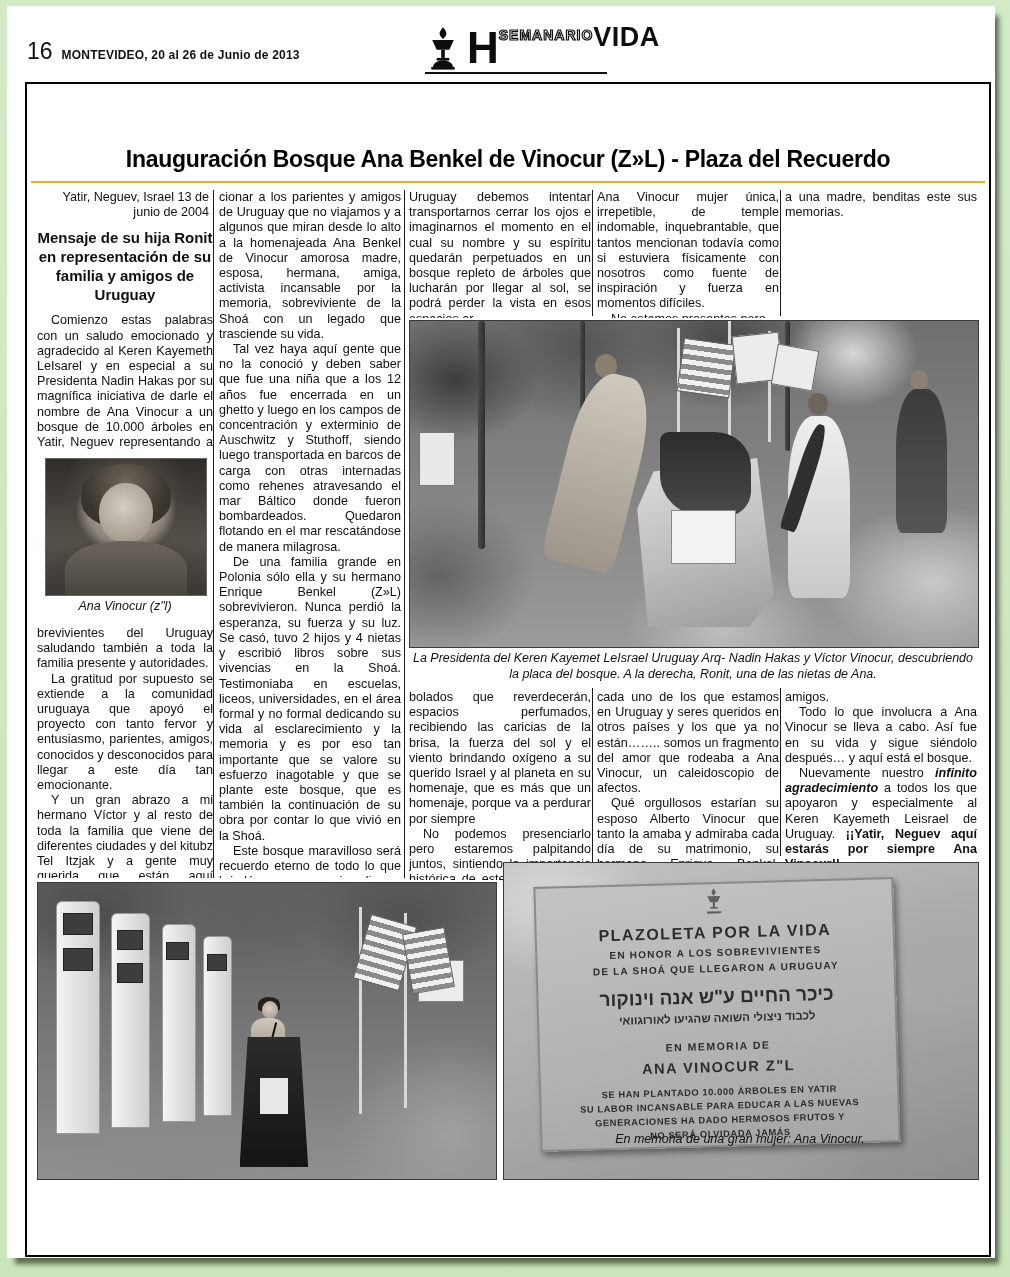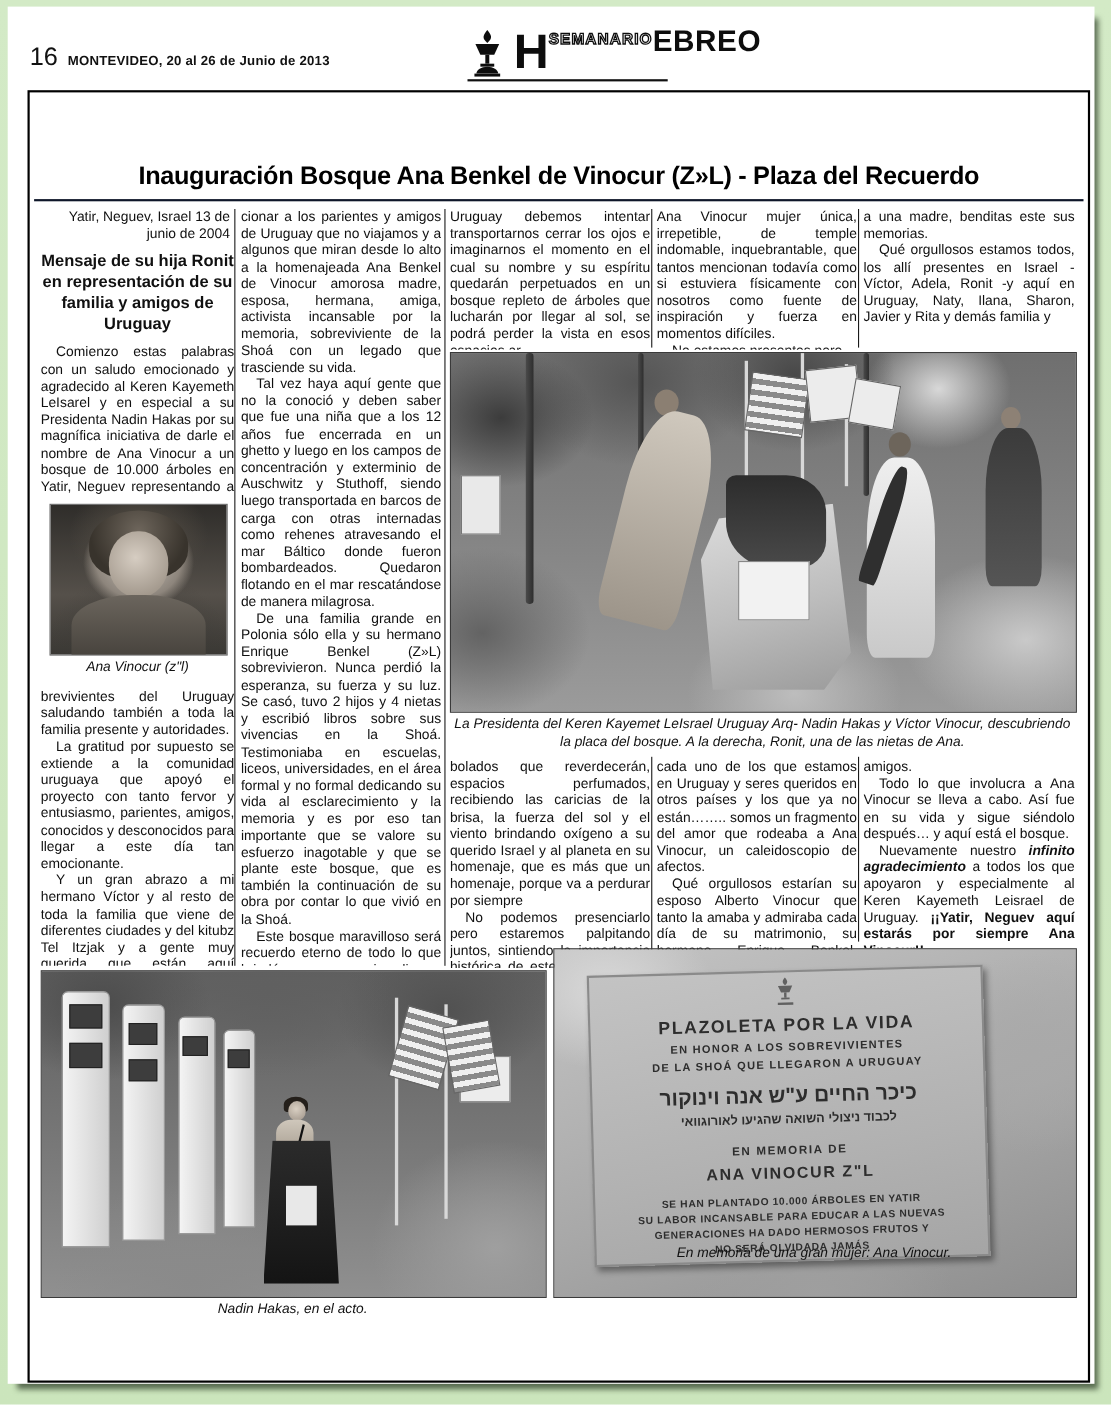--- a/index.html
+++ b/index.html
@@ -33,21 +33,21 @@
   .banner{
     position:absolute;left:30px;top:0px;right:-2px;height:52px;
     background:#c7c7c7;border:2px solid #000;
     display:flex;align-items:center;justify-content:flex-end;
     padding-right:42px;box-sizing:border-box;
   }
   .banner span{font-family:"Liberation Serif",serif;font-weight:bold;font-size:40px;color:#111;}
   .headline{
     position:absolute;left:4px;top:62px;width:954px;
     text-align:center;font-size:23px;font-weight:bold;color:#000;
-    padding-bottom:8px;border-bottom:2px solid #0f172a;margin:0;letter-spacing:-.3px;
+    padding-bottom:8px;border-bottom:2px solid #eab308;margin:0;letter-spacing:-.3px;
   }
   
   .col{position:absolute;font-size:12.6px;line-height:15.2px;color:#101010;
        text-align:justify;overflow:hidden;}
   .col p{margin:0;text-indent:14px;}
   .col p.noindent{text-indent:0;}
   .dateline{text-align:right;text-indent:0!important;padding-right:4px;margin-bottom:8px!important;}
   .subhead{font-size:15px;font-weight:bold;text-align:center;line-height:19px;
            text-indent:0!important;margin:2px 0 9px 0!important;}
   .vrule{position:absolute;width:1px;background:#1a1a1a;}
@@ -161,21 +161,21 @@
         <path d="M8 15h24l-5 11h-14z" fill="#0d0d0d"></path>
         <rect x="18" y="26" width="4" height="9" fill="#0d0d0d"></rect>
         <rect x="13" y="35" width="14" height="3" fill="#0d0d0d"></rect>
         <path d="M9 45c0-4 5-7 11-7s11 3 11 7z" fill="#0d0d0d"></path>
         <rect x="7" y="45" width="26" height="3" fill="#0d0d0d"></rect>
       </svg>
       <div class="logotype">
         <span class="logo-h">H</span>
         <span class="logo-stack">
           <span class="logo-top">SEMANARIO</span>
-          <span class="logo-rest">EBREO</span>
+          <span class="logo-rest">VIDA</span>
         </span>
       </div>
     </div>
     <div class="logo-rule"></div>
 
     <div class="frame">
       <h1 class="headline">Inauguración Bosque Ana Benkel de Vinocur  (Z»L) -  Plaza del Recuerdo</h1>
 
       <div class="col" style="left:10px;top:106px;width:176px;height:260px;">
         <p class="dateline noindent">Yatir, Neguev, Israel 13 de junio de 2004</p>
@@ -204,21 +204,20 @@
 
       <div class="col" style="left:382px;top:106px;width:182px;height:128px;">
         <p class="noindent">Uruguay debemos intentar transportarnos cerrar los ojos e imaginarnos el momento en el cual su nombre y su espíritu quedarán perpetuados en un bosque repleto de árboles que lucharán por llegar al sol, se podrá perder la vista en esos espacios ar-</p>
       </div>
       <div class="col" style="left:570px;top:106px;width:182px;height:128px;">
         <p class="noindent">Ana Vinocur mujer única, irrepetible, de temple indomable, inquebrantable, que tantos mencionan todavía como si estuviera físicamente con nosotros como fuente de inspiración y fuerza en momentos difíciles.</p>
         <p>No estamos presentes pero</p>
       </div>
       <div class="col" style="left:758px;top:106px;width:192px;height:128px;">
         <p class="noindent">a una madre, benditas este sus memorias.</p>
-        <p>Qué orgullosos estamos todos, los allí presentes en Israel - Víctor, Adela, Ronit -y aquí en Uruguay, Naty, Ilana, Sharon, Javier y Rita y demás familia y</p>
       </div>
 
       <div class="photo photo-main" style="left:382px;top:236px;width:568px;height:326px;">
         <div class="mp-trunk" style="left:12%;top:0;height:70%;"></div>
         <div class="mp-trunk" style="left:30%;top:0;height:55%;width:5px;"></div>
         <div class="mp-trunk" style="left:66%;top:0;height:40%;width:5px;"></div>
         <div class="mp-sign"></div>
         <div class="mp-pole" style="left:47%;top:2%;height:40%;"></div>
         <div class="mp-pole" style="left:56%;top:0%;height:36%;"></div>
         <div class="mp-pole" style="left:63%;top:3%;height:34%;"></div>
@@ -275,21 +274,20 @@
         <div class="bl-torso"></div>
         <div class="bl-mic"></div>
         <div class="bl-podium"></div>
         <div class="bl-podlogo"></div>
         <div class="bl-sign"></div>
         <div class="mp-pole" style="left:70%;top:8%;height:70%;"></div>
         <div class="mp-pole" style="left:80%;top:10%;height:66%;"></div>
         <div class="mp-flag flag-stripes" style="left:70.6%;top:12%;width:10%;height:22%;transform:rotate(16deg);"></div>
         <div class="mp-flag flag-stripes" style="left:80.6%;top:16%;width:9%;height:20%;transform:rotate(-10deg);"></div>
       </div>
-      <div class="caption" style="left:10px;top:1098px;width:458px;">Nadin Hakas, en el acto.</div>
 
       <div class="photo photo-right" style="left:476px;top:778px;width:474px;height:316px;">
         <div class="plaque">
           <div class="kkl">
             <svg viewBox="0 0 40 48">
               <path d="M20 1c4 5 6 8 0 13c-6-5-4-8 0-13z" fill="#4a4a4a"></path>
               <path d="M8 15h24l-5 11h-14z" fill="#4a4a4a"></path>
               <rect x="18" y="26" width="4" height="9" fill="#4a4a4a"></rect>
               <rect x="13" y="35" width="14" height="3" fill="#4a4a4a"></rect>
               <rect x="7" y="43" width="26" height="4" fill="#4a4a4a"></rect>

